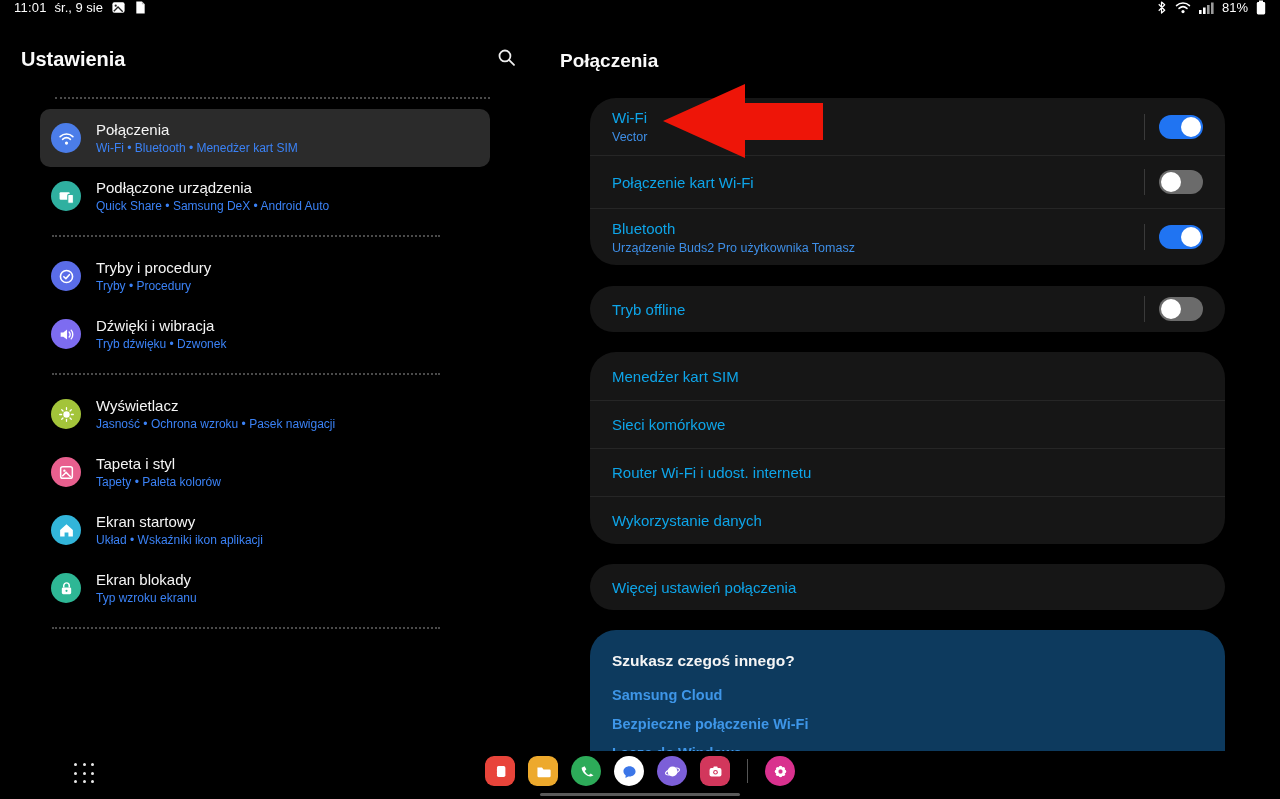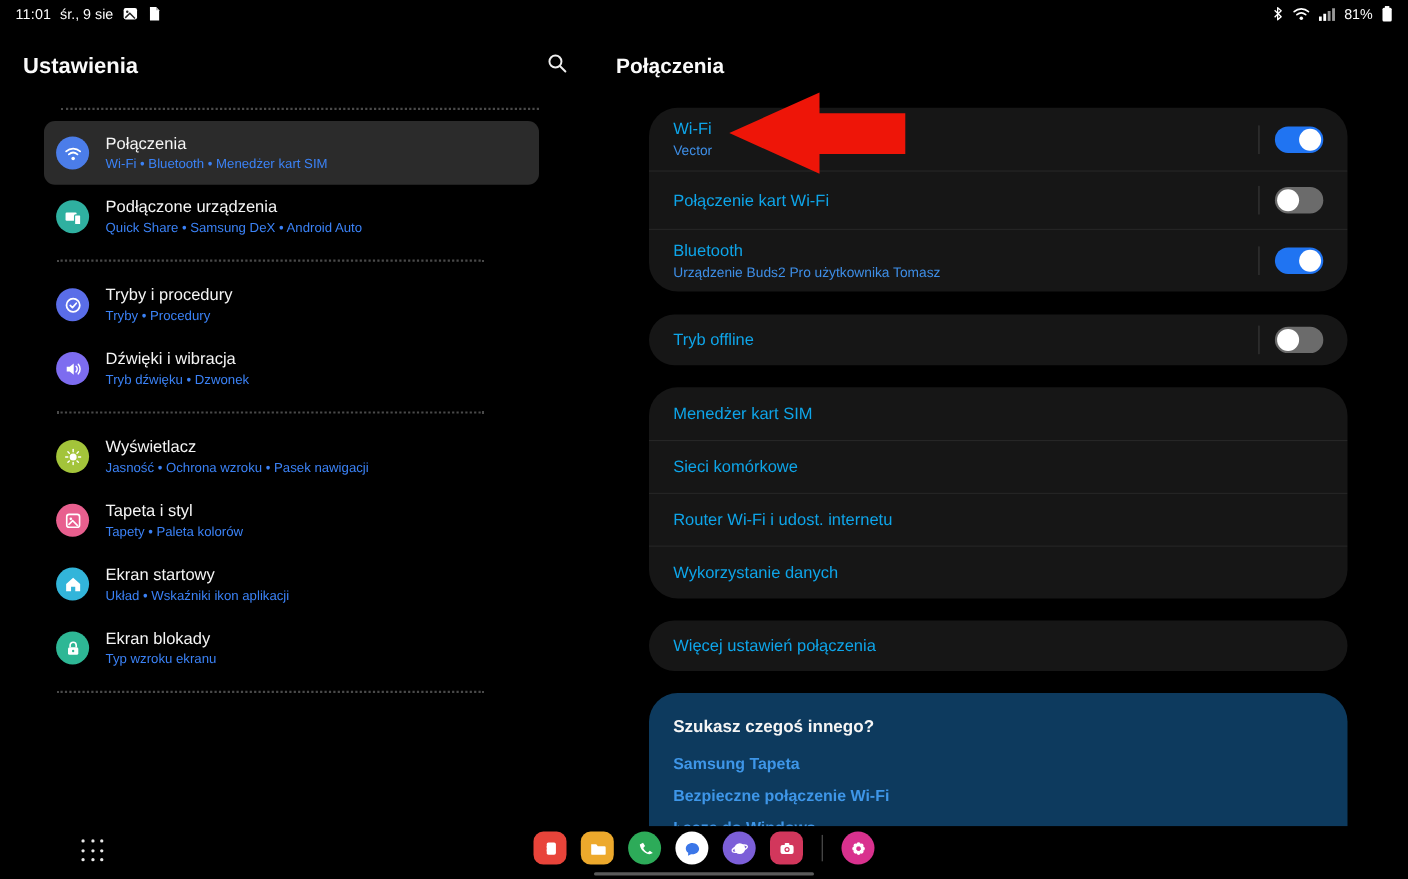--- a/index.html
+++ b/index.html
@@ -2,21 +2,21 @@
 <html><head>
 <meta charset="utf-8">
 <style>
   * { margin:0; padding:0; box-sizing:border-box; }
   html,body { width:1280px; height:799px; background:#000; overflow:hidden;
     font-family:"Liberation Sans", sans-serif; color:#f2f2f2; }
   .screen { position:relative; width:1280px; height:799px; background:#000; }
 
   
   .statusbar { position:absolute; top:0; left:0; right:0; height:24px;
-    display:flex; justify-content:space-between; align-items:center; padding:0 14px; }
+    display:flex; justify-content:space-between; align-items:flex-start; padding:0 14px; }
   .sb-left, .sb-right { display:flex; align-items:center; gap:8px; font-size:13px; color:#fdfdfd; }
   .sb-left .time { letter-spacing:.2px; }
   .sb-icon { display:inline-flex; align-items:center; }
 
   
   .sidebar { position:absolute; top:24px; left:0; width:540px; bottom:48px; }
   .side-header { display:flex; justify-content:space-between; align-items:flex-end;
     padding:24px 24px 16px 21px; }
   .side-title { font-size:20px; font-weight:bold; color:#fafafa; }
   .dotted { border-top:2px dotted #4a4a4a; margin:10px 50px 10px 55px; }
@@ -338,21 +338,21 @@
       </div>
 
       <div class="card pill" style="margin-top:20px">
         <div class="crow">
           <span class="clabel">Więcej ustawień połączenia</span>
         </div>
       </div>
 
       <div class="suggest">
         <div class="suggest-title">Szukasz czegoś innego?</div>
-        <a class="suggest-link">Samsung Tapeta</a>
+        <a class="suggest-link">Samsung Cloud</a>
         <a class="suggest-link">Bezpieczne połączenie Wi-Fi</a>
         <a class="suggest-link">Łącze do Windows</a>
       </div>
 
     </div>
   </div>
 
   <svg class="arrow-svg" viewBox="0 0 180 90">
     <polygon points="13,43 95,6 95,25 173,25 173,62 95,62 95,80" fill="#ee1508"></polygon>
   </svg>

